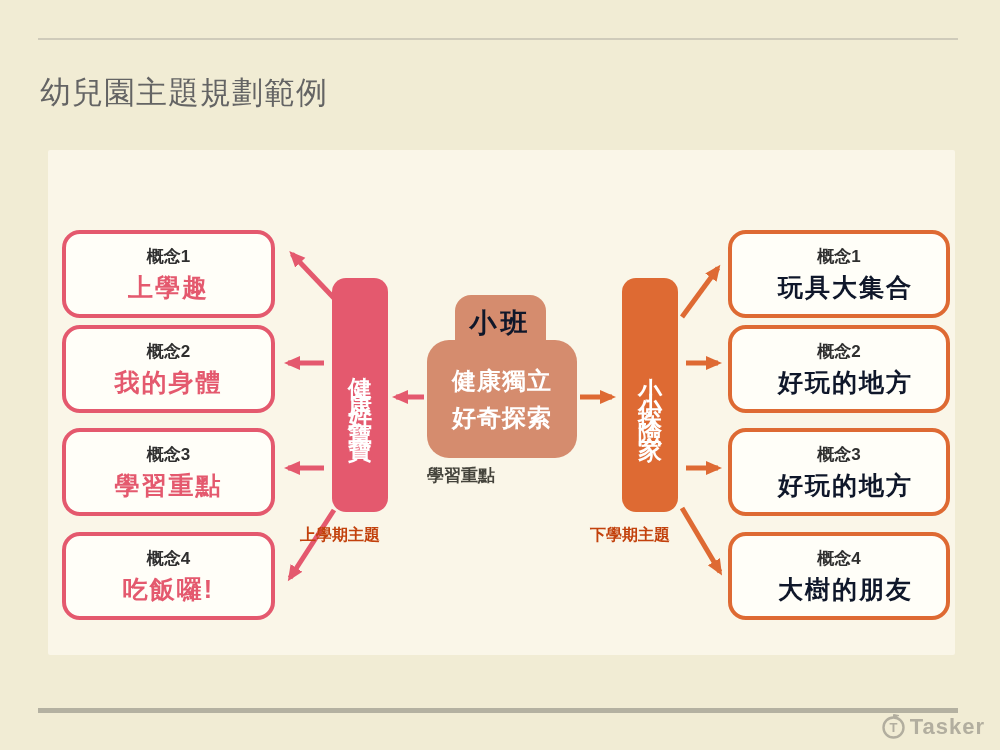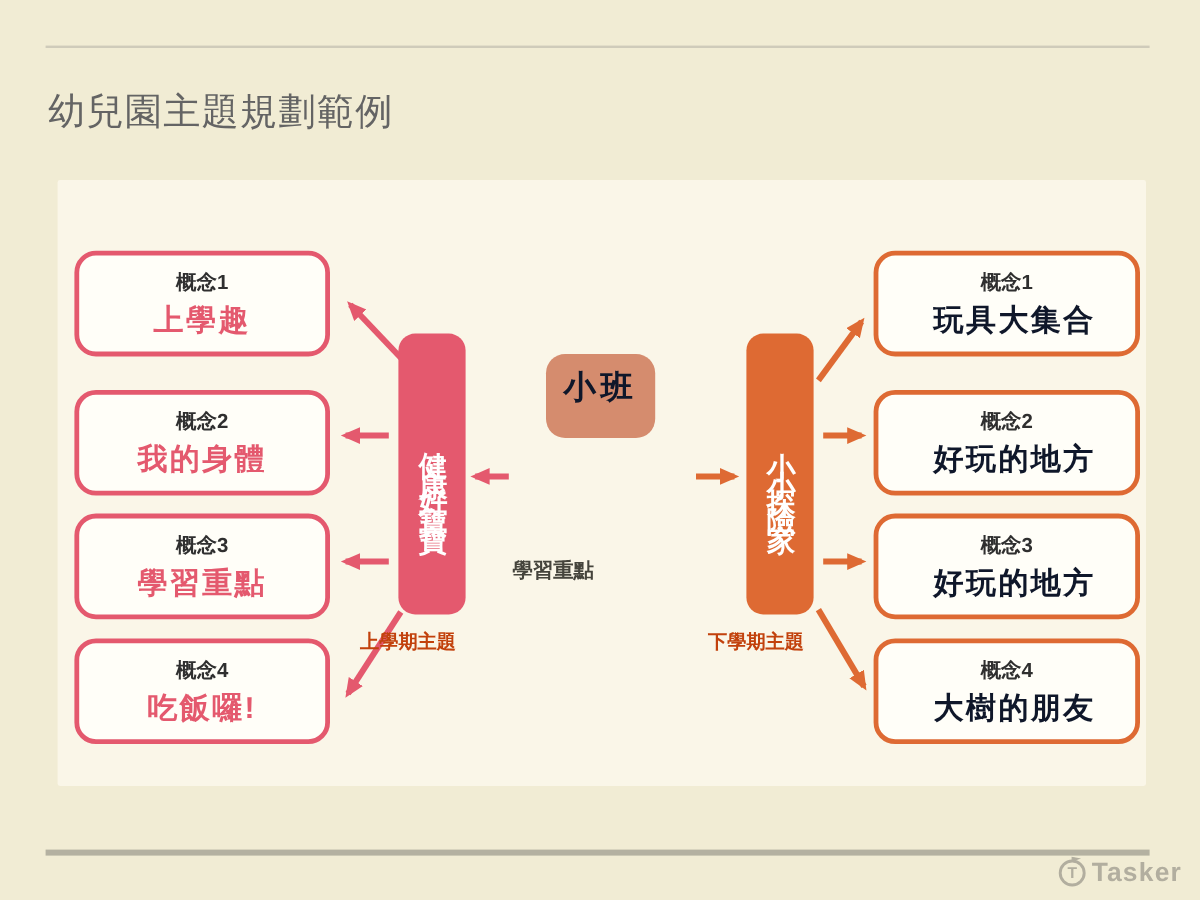--- a/index.html
+++ b/index.html
@@ -34,21 +34,21 @@
   .arrows { position: absolute; left: 0; top: 0; width: 907px; height: 505px; }
 
   .concept-box {
     position: absolute; width: 213px; height: 88px;
     background: #fffef8; border-radius: 18px;
     display: flex; flex-direction: column; align-items: center; justify-content: center;
     gap: 3px;
   }
   .concept-box.left  { left: 14px;  border: 4px solid #e4596e; }
   .concept-box.right { left: 680px; width: 222px; border: 4px solid #de6a33; }
-  .row1 { top: 59px; }  .row2 { top: 175px; }
+  .row1 { top: 80px; }  .row2 { top: 175px; }
   .row3 { top: 278px; } .row4 { top: 382px; }
   .concept-label { font-size: 17px; font-weight: 600; color: #2f2f2f; }
   .concept-value { font-size: 25px; font-weight: bold; letter-spacing: 2px; }
   .concept-box.left  .concept-value { color: #e4596e; }
   .concept-box.right .concept-value { color: #0f172a; margin-left: 13px; }
 
   .theme-bar {
     position: absolute; top: 128px; width: 56px; height: 234px;
     border-radius: 14px;
     display: flex; align-items: center; justify-content: center;
@@ -164,20 +164,24 @@
   <div class="theme-bar left">
     <div class="bar-text">健康好寶寶</div>
   </div>
   <div class="theme-bar right">
     <div class="bar-text">小小探險家</div>
   </div>
   <div class="semester-caption left">上學期主題</div>
   <div class="semester-caption right">下學期主題</div>
 
   <div class="center-level">小班</div>
+  <div class="center-focus">
+    <span>健康獨立</span>
+    <span>好奇探索</span>
+  </div>
   <div class="center-caption">學習重點</div>
 
 </div>
 
 <div class="rule rule-bottom"></div>
 
 <div class="brand">
   <svg width="27" height="27" viewBox="0 0 27 27">
     <circle cx="13.5" cy="14.5" r="10" fill="none" stroke="#b2ae9f" stroke-width="2.4"></circle>
     <path d="M13.5 4.5 L13.5 1.5 L19 2.5 L13.5 4.5" fill="#b2ae9f" stroke="#b2ae9f" stroke-width="1"></path>

